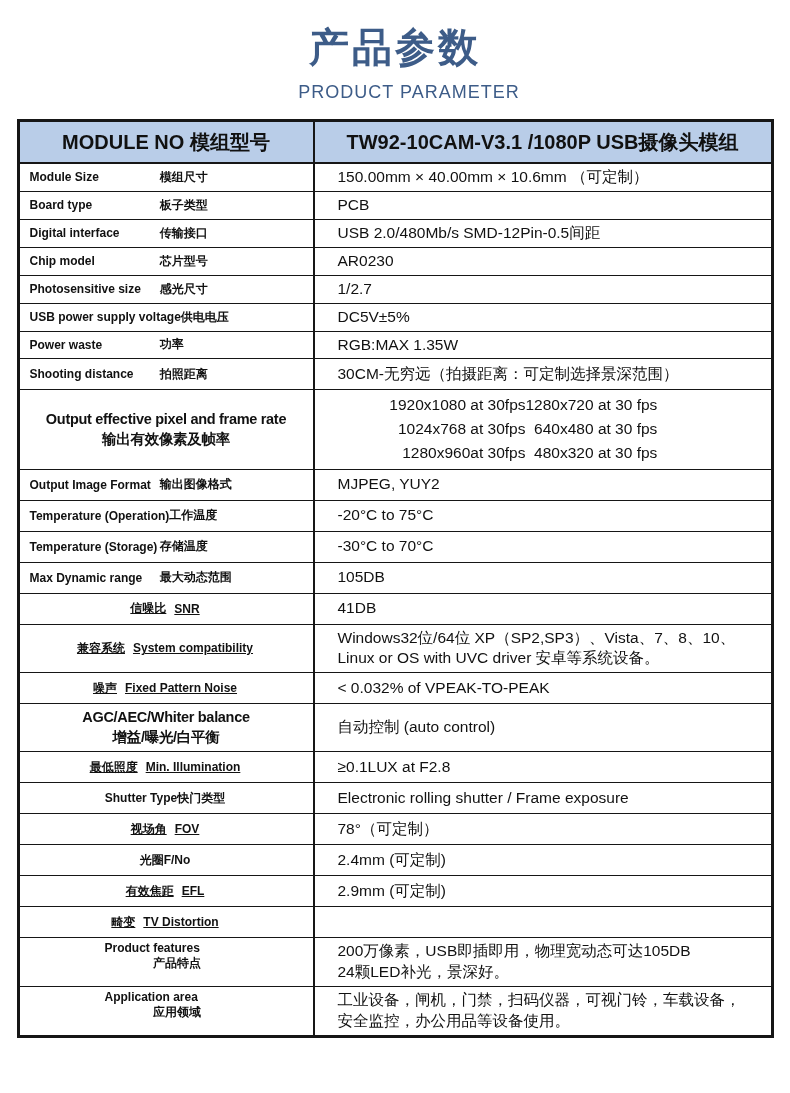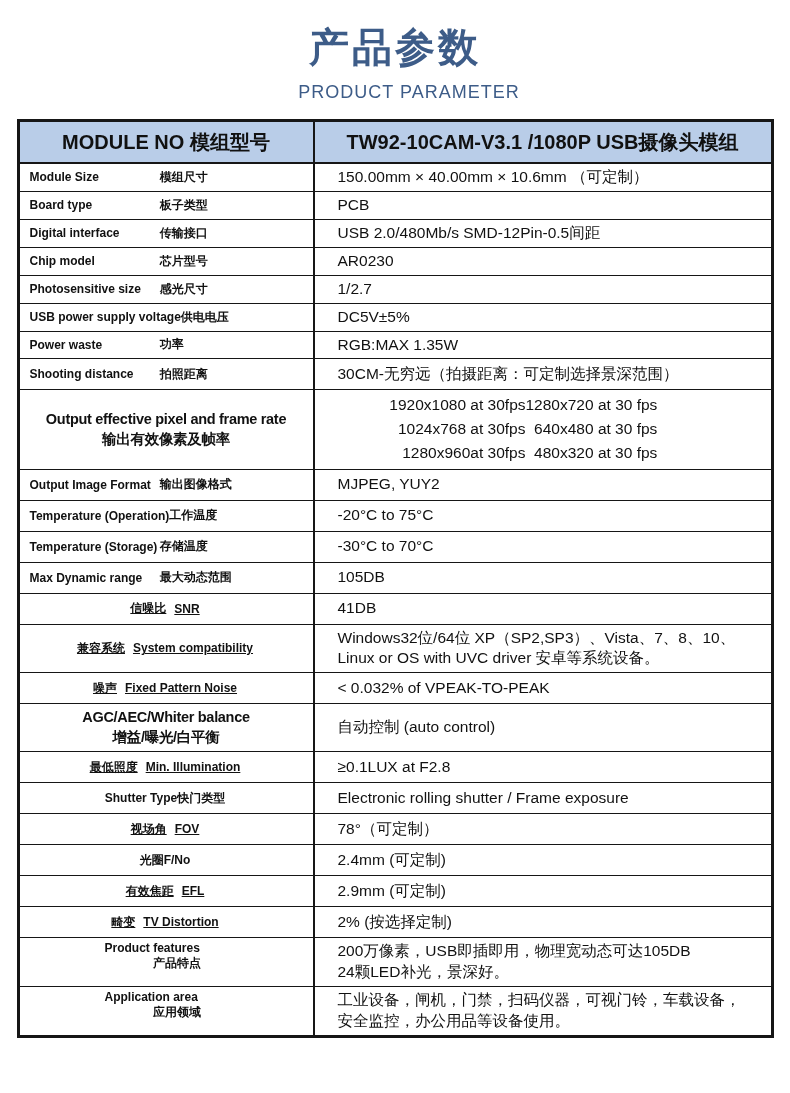--- a/index.html
+++ b/index.html
@@ -275,23 +275,20 @@
       </div>
       <div class="cell value">
         <span class="text">2.9mm (可定制)</span>
       </div>
     </div>
     <div class="row">
       <div class="cell label center">
         <span class="part">畸变</span>
         <span class="part">TV Distortion</span>
       </div>
-      <div class="cell value">
-        <span class="text">2% (按选择定制)</span>
-      </div>
     </div>
     <div class="row">
       <div class="cell label split-indent">
         <span class="part">Product features</span>
         <span class="part">产品特点</span>
       </div>
       <div class="cell value">
         <span class="text">200万像素，USB即插即用，物理宽动态可达105DB
 24颗LED补光，景深好。</span>
       </div>

